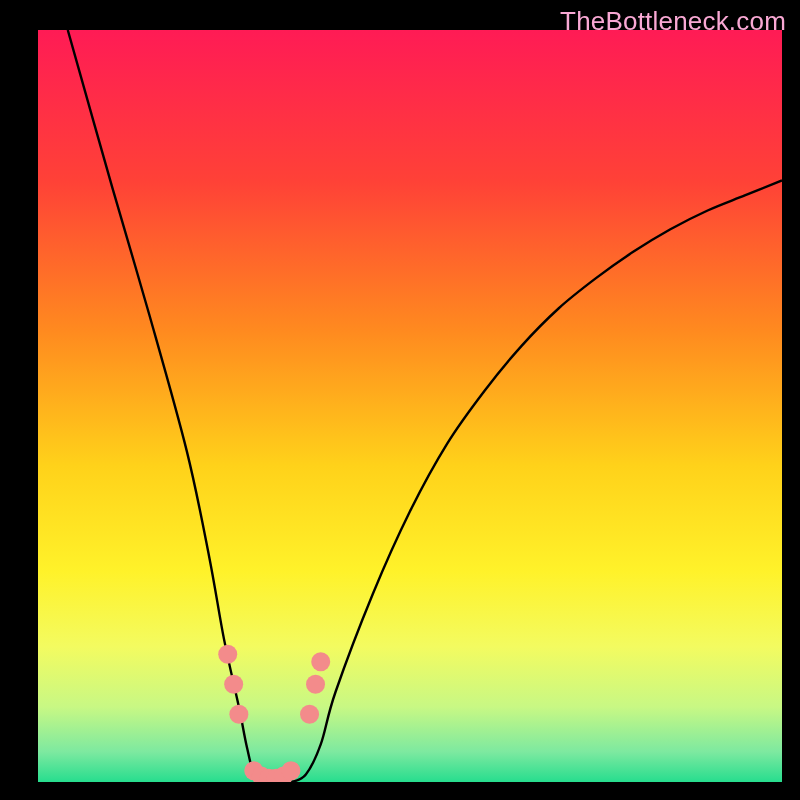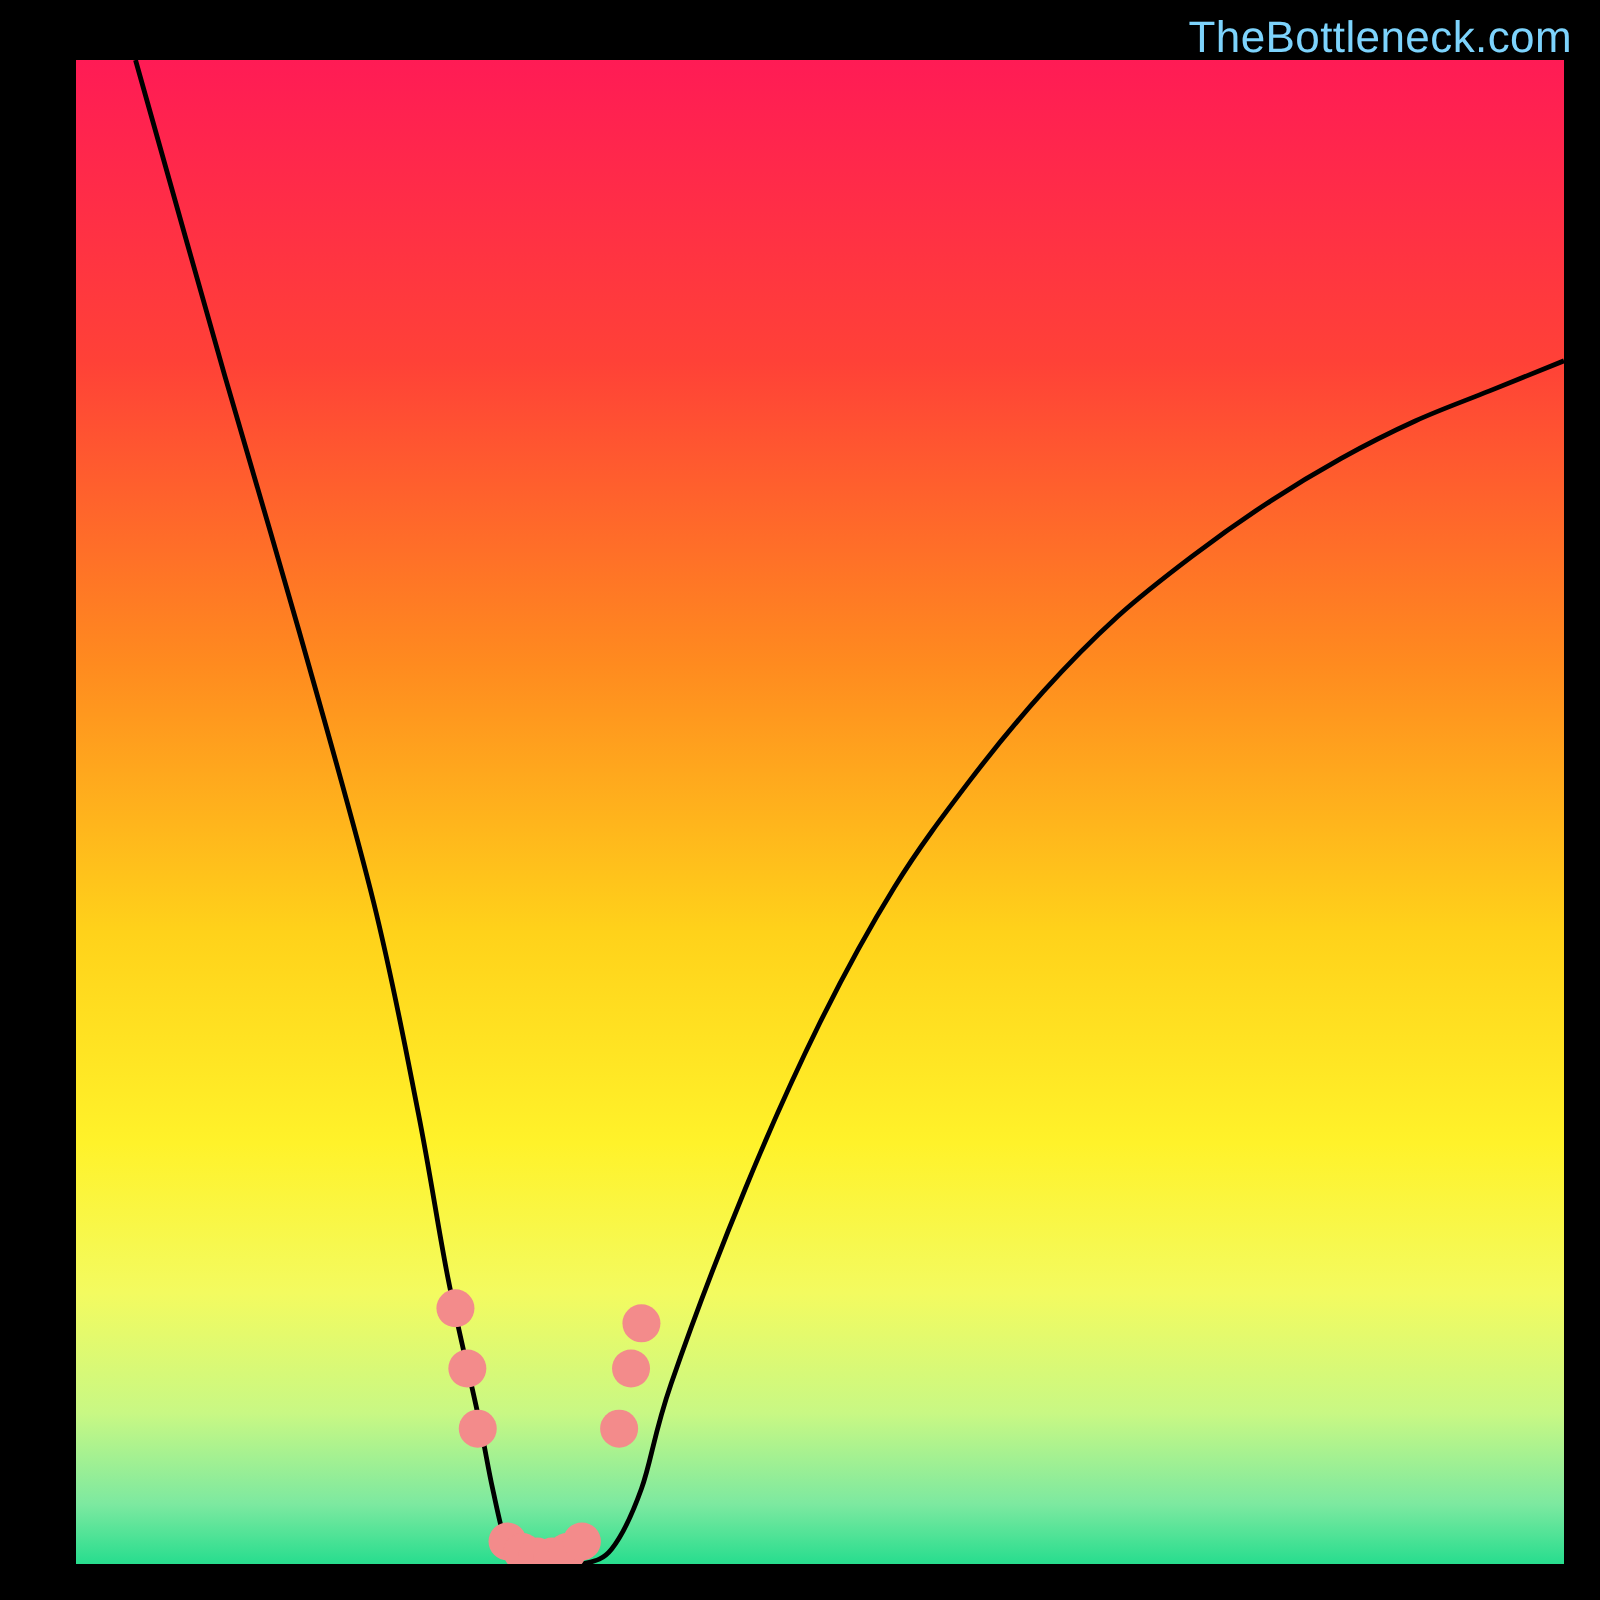--- a/index.html
+++ b/index.html
@@ -8,22 +8,22 @@
     width: 800px;
     height: 800px;
     background: #000;
     position: relative;
     font-family: Arial, sans-serif;
   }
   .watermark {
     position: absolute;
     top: 6px;
     right: 14px;
-    color: #7dd3fc;
-    font-size: 22px;
+    color: #f9a8d4;
+    font-size: 26px;
     font-weight: 500;
     z-index: 10;
     letter-spacing: 0.2px;
   }
   .plot-area {
     position: absolute;
     left: 38px;
     top: 30px;
     width: 744px;
     height: 752px;

